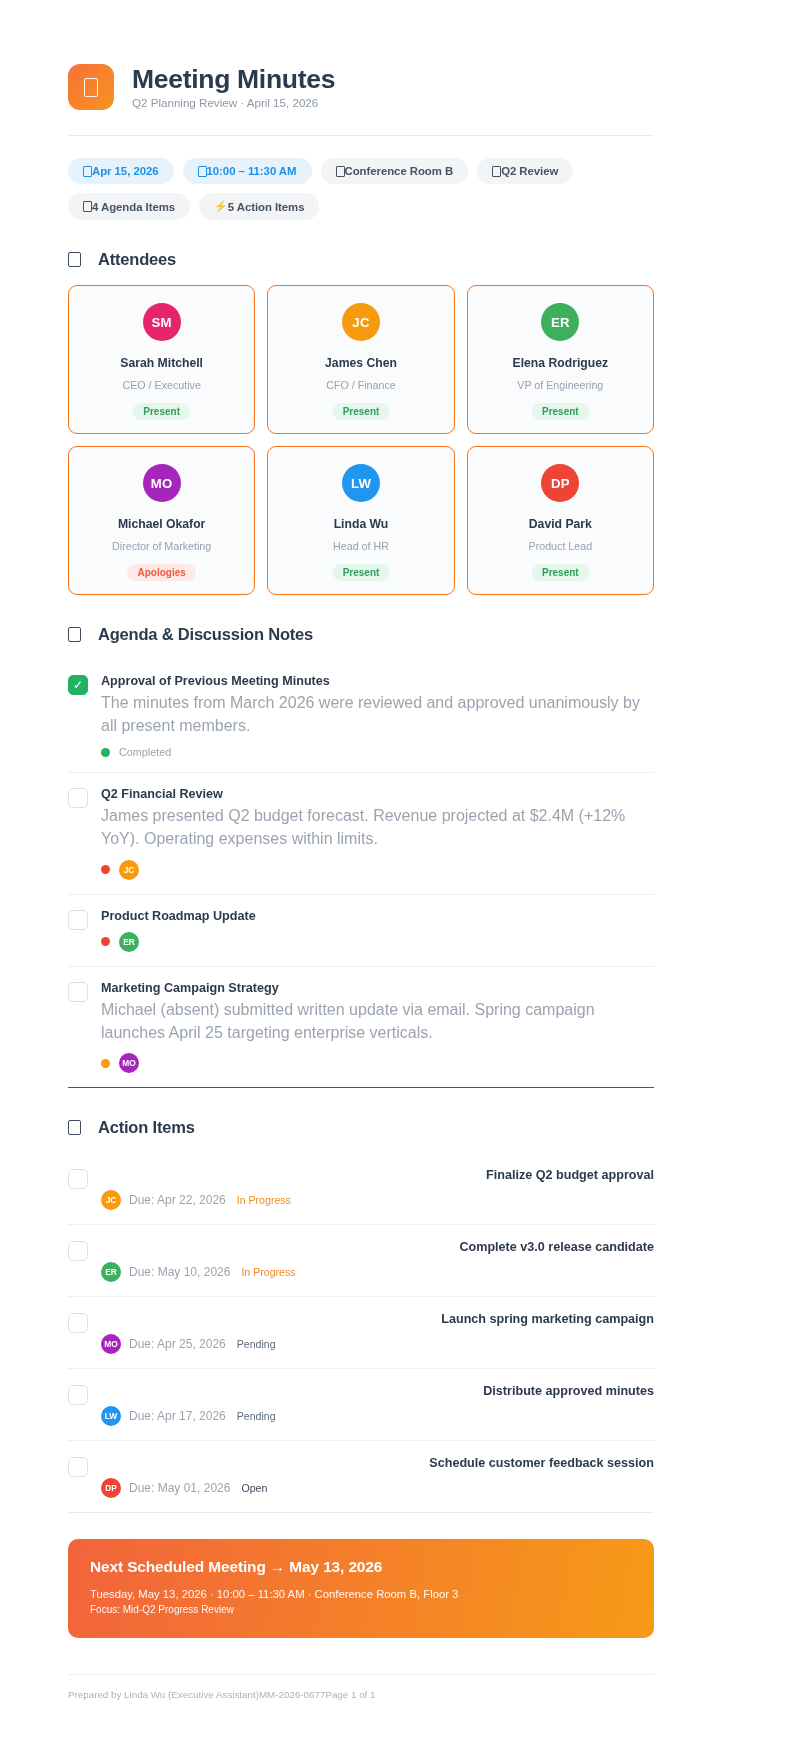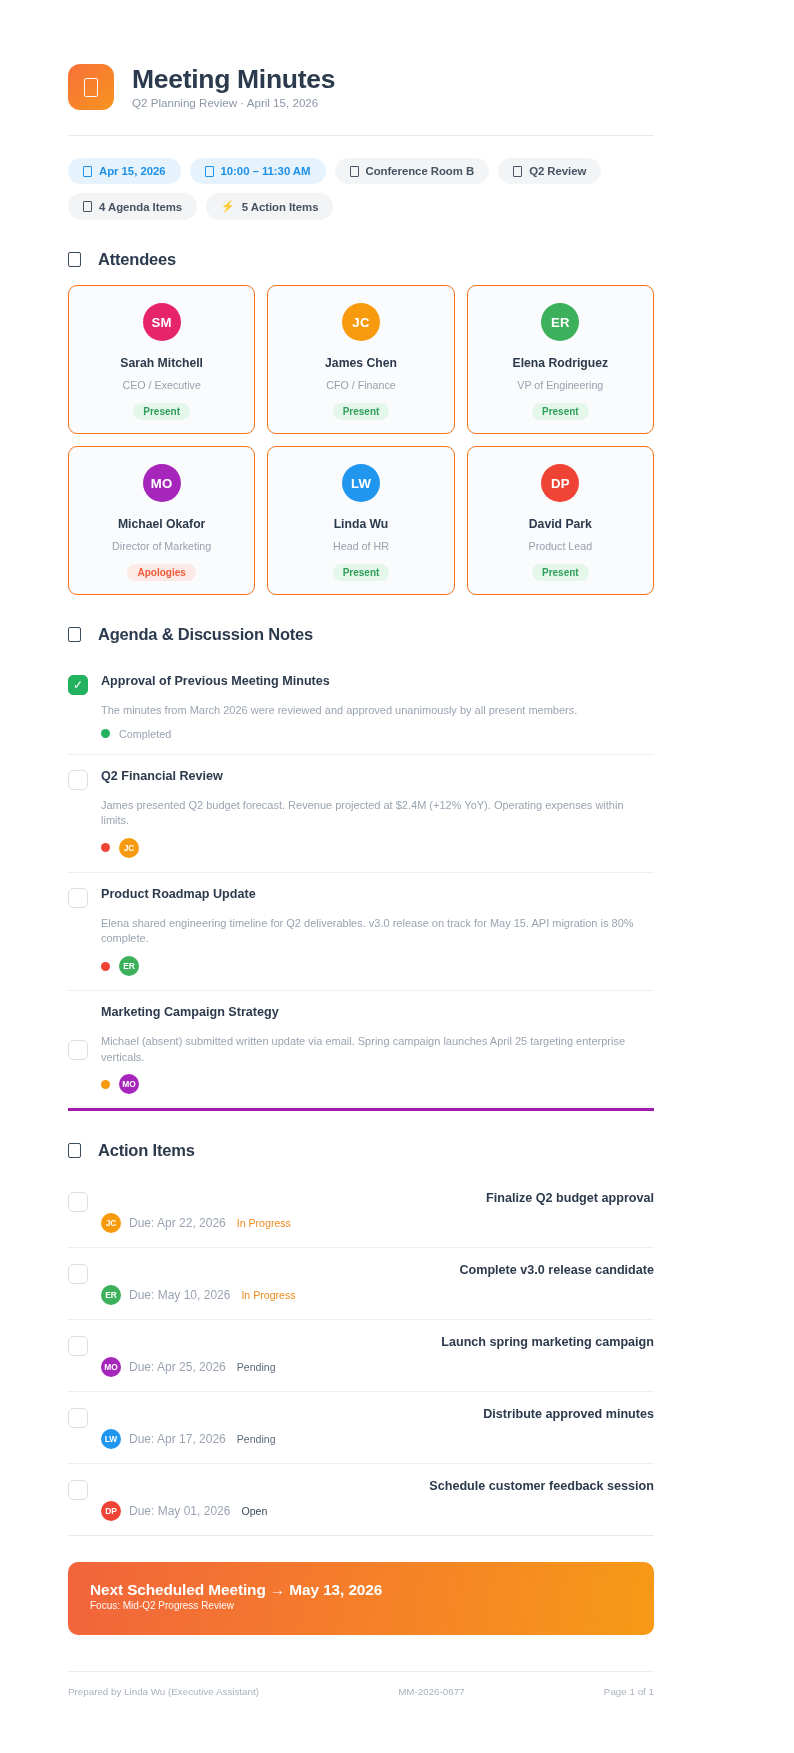--- a/index.html
+++ b/index.html
@@ -27,21 +27,21 @@
   }
   .title-wrap { display: flex; flex-direction: column; gap: 3px; }
   .doc-title { font-size: 26.5px; font-weight: 700; color: #2c3a4d; letter-spacing: -0.3px; line-height: 1.08; }
   .doc-sub { font-size: 11.6px; color: #8c97a6; font-weight: 400; }
 
   .rule { height: 1px; background: #e7eaee; margin: 25px 0 0 0; }
 
   
   .chips { display: flex; flex-wrap: wrap; gap: 9px; margin-top: 22px; }
   .chip {
-    display: inline-flex; align-items: center; gap: 7px;
+    display: inline-flex; align-items: center; 
     padding: 7px 15px; border-radius: 999px;
     font-size: 11.4px; font-weight: 700; letter-spacing: -0.05px;
     background: #f2f4f6; color: #475362;
   }
   .chip.blue { background: #e6f3fd; color: #1e90e8; }
   .chip .gl { font-weight: 400; font-size: 11px; opacity: .95; }
   .box-gl { display: inline-block; width: 9px; height: 11px; border: 1.2px solid currentColor; border-radius: 1px; }
 
   
   .sec-head { display: flex; align-items: center; gap: 17px; margin: 30px 0 16px 0; }
@@ -65,30 +65,30 @@
   .pill {
     margin-top: 8px; display: inline-block; padding: 3px 10px; border-radius: 999px;
     font-size: 10px; font-weight: 700;
   }
   .pill.present { background: #e4f7ea; color: #2f9e5b; }
   .pill.apologies { background: #fdeae6; color: #ee5a3a; }
 
   
   .agenda-list { margin-top: 2px; }
   .agenda-row { display: flex; gap: 13px; padding: 14px 0 14px 0; border-bottom: 1px solid #edf0f3; }
-  .agenda-row:last-child { border-bottom: 3px solid #a21caf; align-items: center; }
+  .agenda-row:last-child { border-bottom: 1px solid #a21caf; }
   .cbox {
     width: 20px; height: 20px; border-radius: 5px; border: 1.6px solid #dbe0e6;
     background: #ffffff; flex: 0 0 auto; margin-top: 1px;
     display: flex; align-items: center; justify-content: center;
   }
   .cbox.checked { background: #23b260; border-color: #23b260; color: #fff; font-size: 12px; line-height: 1; }
   .agenda-body { flex: 1 1 auto; min-width: 0; }
   .agenda-title { font-size: 12.6px; font-weight: 700; color: #2c3a4d; }
-  .agenda-desc { margin-top: 15px; font-size: 11px; line-height: 1.42; color: #9aa4b1; }
+  .agenda-desc { margin-top: 4px; font-size: 16px; line-height: 1.42; color: #9aa4b1; }
   .agenda-meta { margin-top: 9px; display: flex; align-items: center; gap: 9px; }
   .dot { width: 9px; height: 9px; border-radius: 50%; flex: 0 0 auto; }
   .meta-text { font-size: 10.8px; color: #9aa4b1; }
   .mini-av {
     width: 20px; height: 20px; border-radius: 50%; color: #fff;
     display: flex; align-items: center; justify-content: center;
     font-size: 8.4px; font-weight: 700; flex: 0 0 auto;
   }
 
   
@@ -109,21 +109,21 @@
     margin-top: 26px; border-radius: 10px; padding: 19px 22px 21px 22px;
     background: linear-gradient(100deg, #f2643c 0%, #f79a17 100%);
     color: #ffffff;
   }
   .banner-title { font-size: 15.4px; font-weight: 700; letter-spacing: -0.1px; }
   .banner-line { margin-top: 10px; font-size: 11.3px; color: rgba(255,255,255,.95); line-height: 1.45; }
   .banner-line2 { font-size: 10px; color: rgba(255,255,255,.95); line-height: 1.45; }
 
   
   .foot-rule { height: 1px; background: #eceff2; margin-top: 36px; }
-  .footer { display: flex; justify-content: space-between; align-items: center; padding: 14px 0 0 0; font-size: 9.8px; color: #aab3bf; }
+  .footer { display: flex; justify-content: flex-start; align-items: center; padding: 14px 0 0 0; font-size: 9.8px; color: #aab3bf; }
   .footer .center { flex: 0 0 auto; }
 </style>
 </head>
 <body>
 
 <div class="page">
 
   <div class="header">
     <div class="logo-tile">
       <span class="logo-glyph"></span>
@@ -230,21 +230,20 @@
           <div class="agenda-meta">
             <span class="dot" style="background:#ef4435"></span>
             <span class="mini-av" style="background:#f79a0e">JC</span>
           </div>
         </div>
       </div>
       <div class="agenda-row">
         <div class="cbox"></div>
         <div class="agenda-body">
           <div class="agenda-title">Product Roadmap Update</div>
-          <div class="agenda-desc">Elena shared engineering timeline for Q2 deliverables. v3.0 release on track for May 15. API migration is 80% complete.</div>
           <div class="agenda-meta">
             <span class="dot" style="background:#ef4435"></span>
             <span class="mini-av" style="background:#3cb05b">ER</span>
           </div>
         </div>
       </div>
       <div class="agenda-row">
         <div class="cbox"></div>
         <div class="agenda-body">
           <div class="agenda-title">Marketing Campaign Strategy</div>
@@ -314,20 +313,21 @@
             <span class="mini-av" style="background:#ef4435">DP</span>
             <span class="due">Due: May 01, 2026</span>
             <span class="status open">Open</span>
           </div>
         </div>
       </div>
     </div>
 
   <div class="banner">
     <div class="banner-title">Next Scheduled Meeting → May 13, 2026</div>
+    <div class="banner-line">Tuesday, May 13, 2026 · 10:00 – 11:30 AM · Conference Room B, Floor 3</div>
     <div class="banner-line2">Focus: Mid-Q2 Progress Review</div>
   </div>
 
   <div class="foot-rule"></div>
   <div class="footer">
     <div>Prepared by Linda Wu (Executive Assistant)</div>
     <div class="center">MM-2026-0677</div>
     <div>Page 1 of 1</div>
   </div>
 </div>

